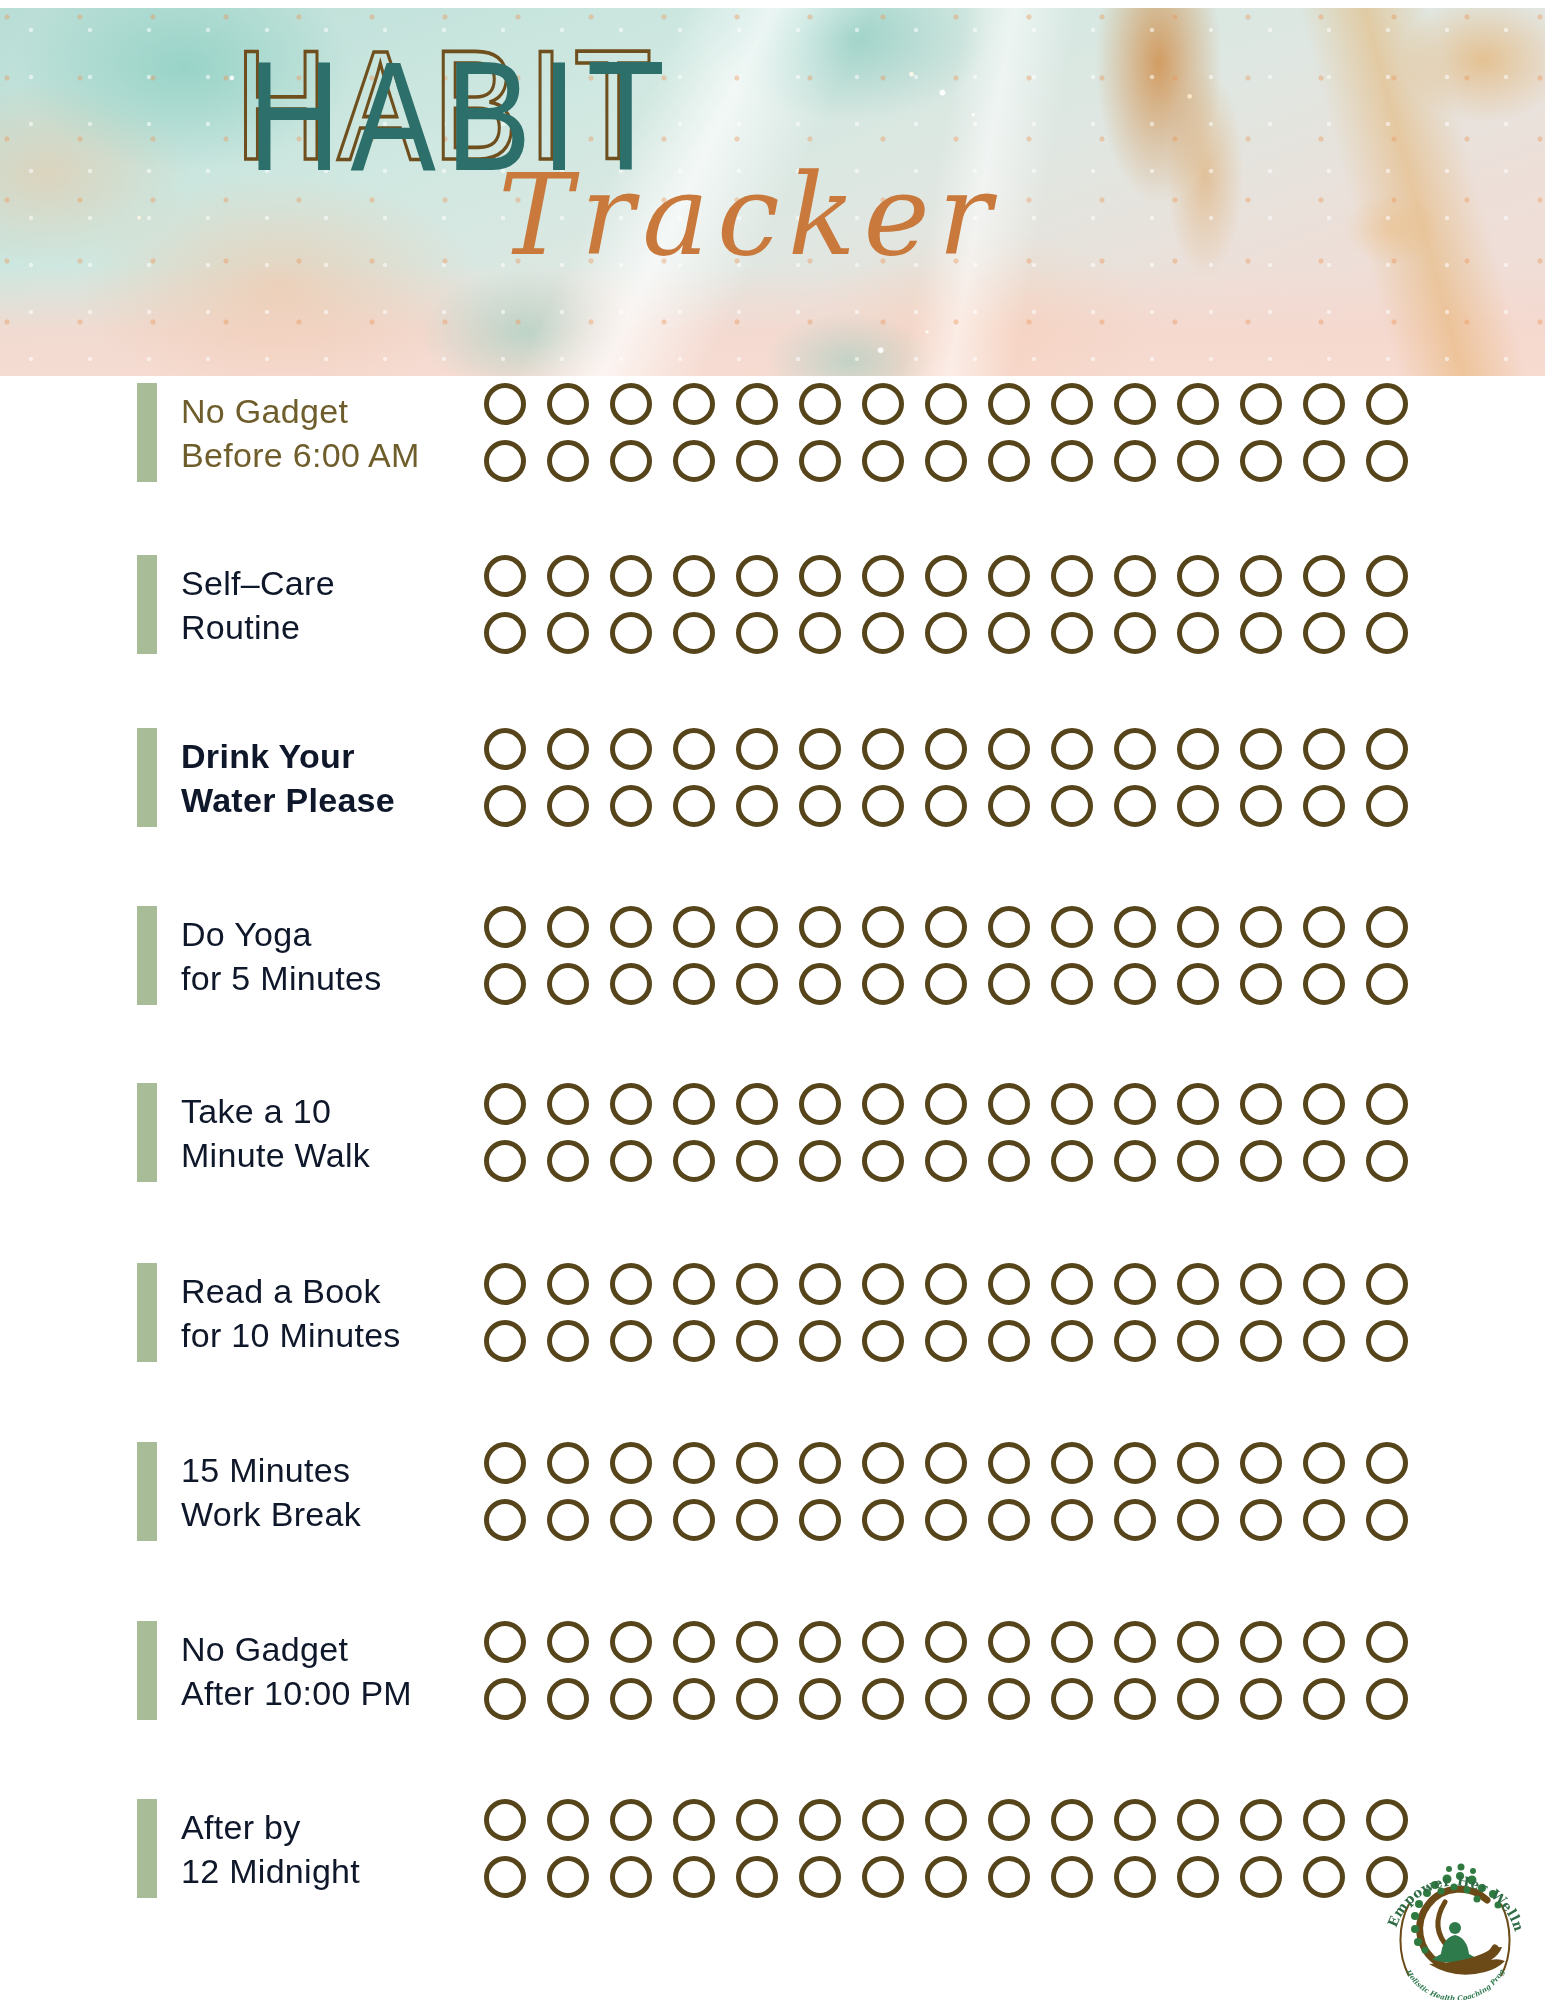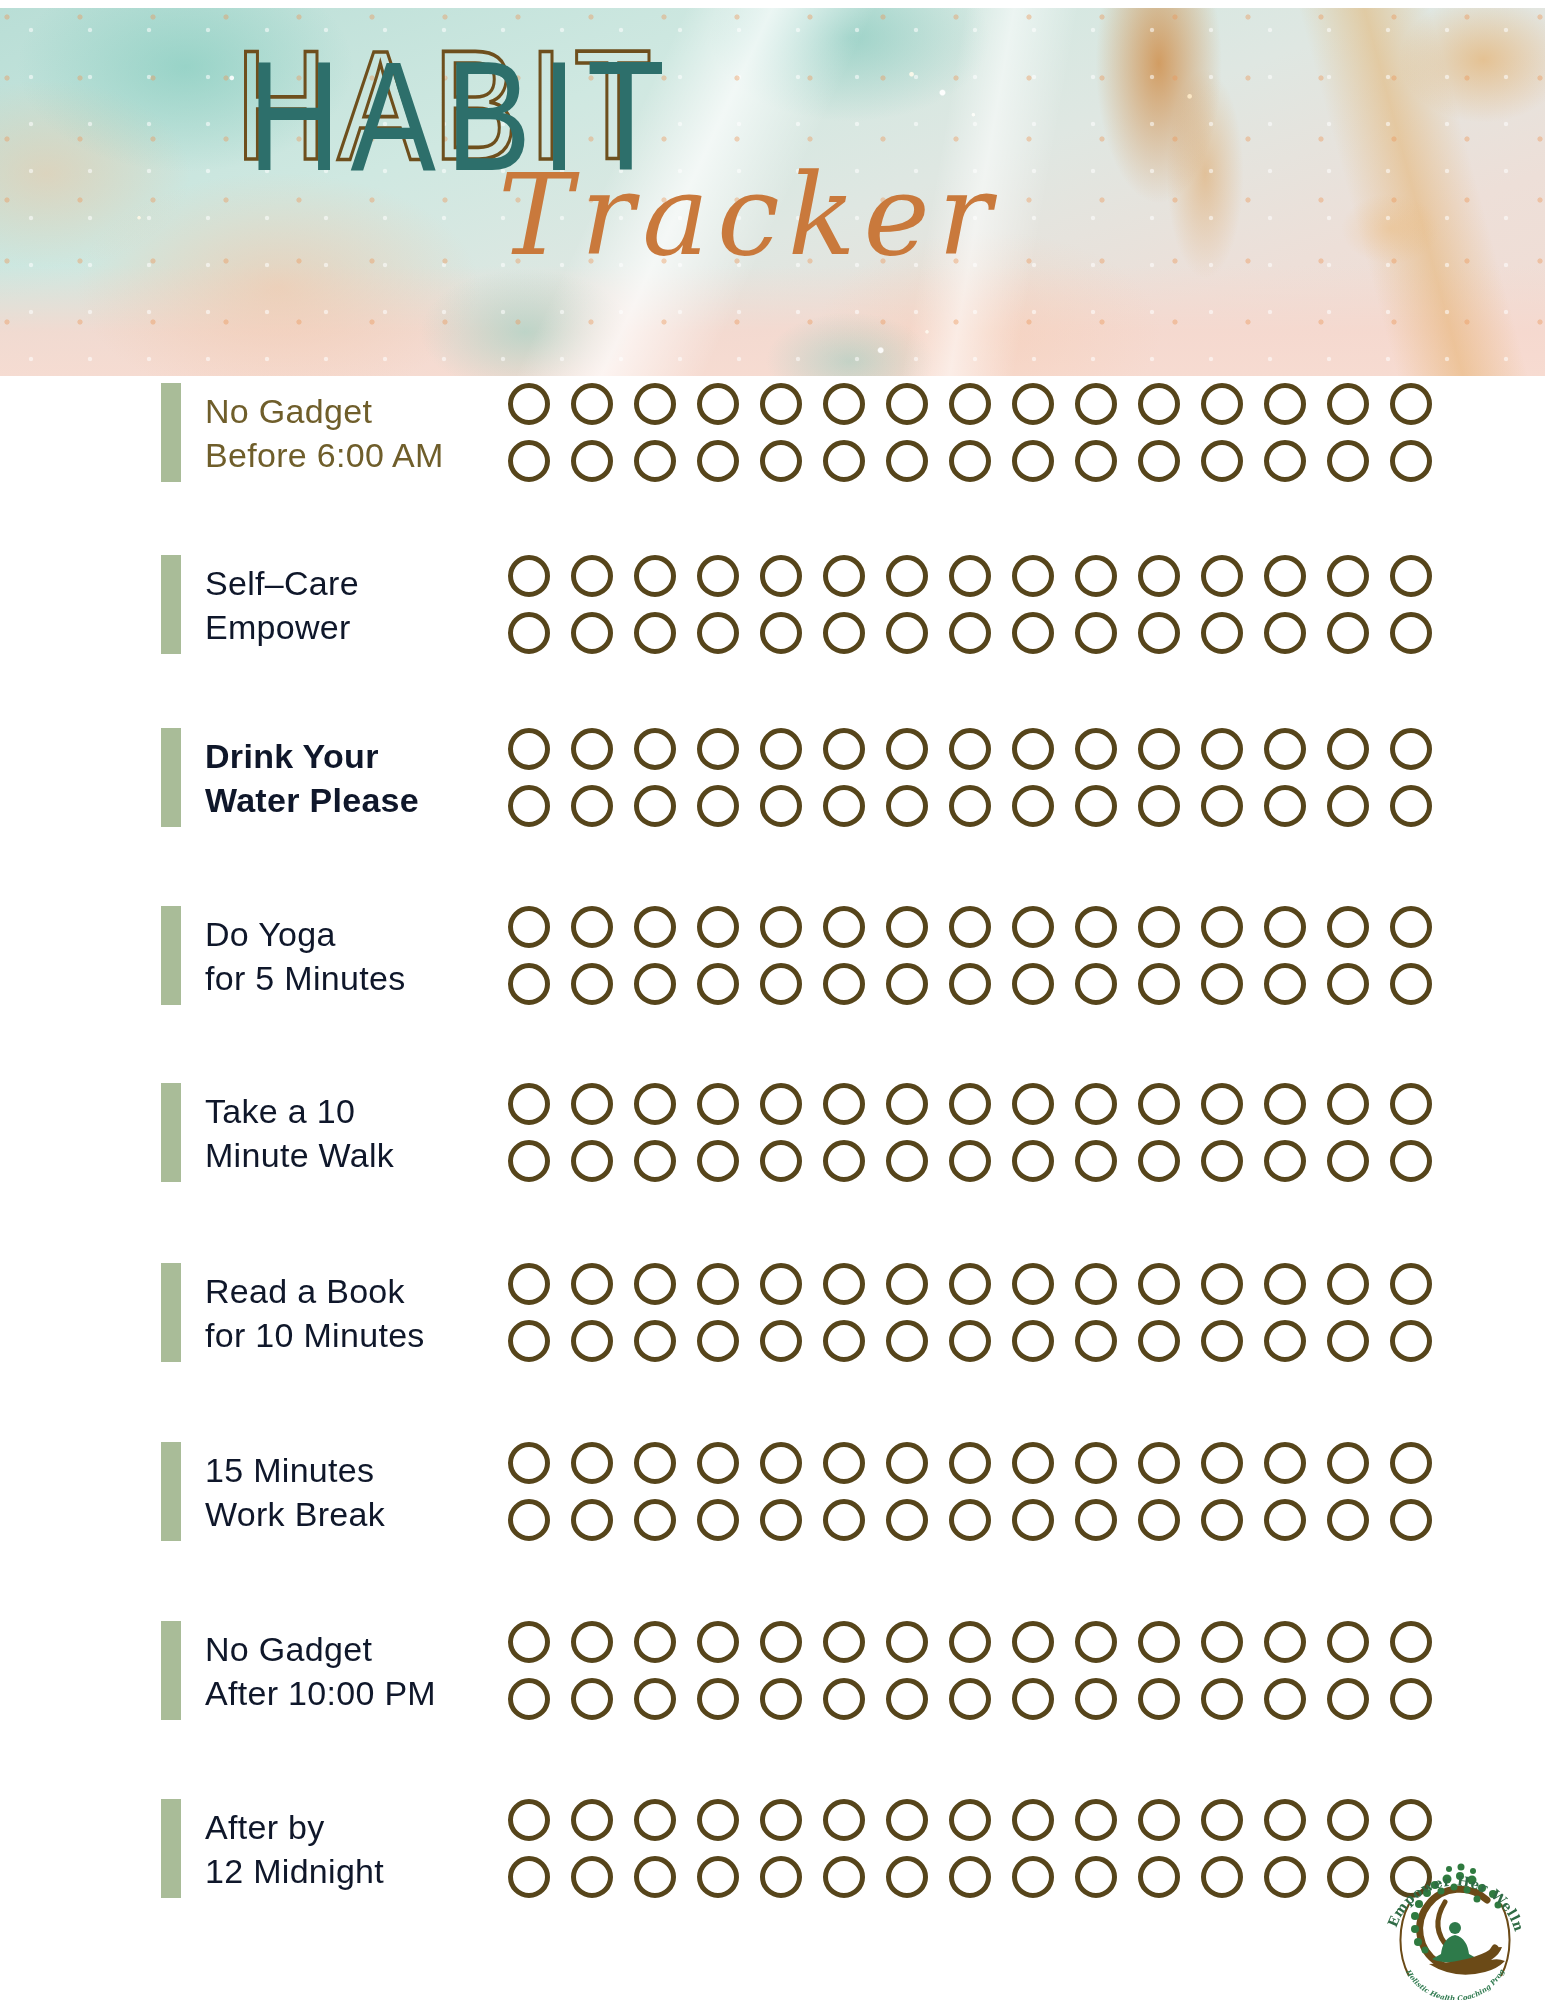--- a/index.html
+++ b/index.html
@@ -66,21 +66,21 @@
   }
   .title-solid{position:relative;color:#2d6f6b;}
   .title-script{
     position:absolute;left:498px;top:142px;
     font-family:"DejaVu Serif",serif;font-style:italic;font-weight:400;
     font-size:112px;letter-spacing:8px;color:#c9793c;white-space:nowrap;
   }
 
   
   .rows{position:absolute;left:0;top:0;width:1545px;height:2000px;}
-  .habit-row{position:absolute;left:0;width:1507px;height:99px;margin-left:24px;}
+  .habit-row{position:absolute;left:0;width:1507px;height:99px;}
   .bar{position:absolute;left:137px;top:0;width:20px;height:99px;background:#a9bc98;}
   .label{
     position:absolute;left:181px;top:0;height:99px;width:290px;
     display:flex;flex-direction:column;justify-content:center;
     font-size:34px;line-height:44px;color:#0f172a;letter-spacing:.3px;
   }
   .habit-row.olive .label{color:#6f5e2b;}
   .circles{
     position:absolute;left:484px;top:0;
     display:grid;grid-template-columns:repeat(15,42px);
@@ -142,21 +142,21 @@
         <div class="circle"></div>
         <div class="circle"></div>
         <div class="circle"></div>
         <div class="circle"></div>
       </div>
   </div>
     <div class="habit-row" style="top: 555px;">
     <div class="bar"></div>
     <div class="label">
       <div class="l1">Self–Care</div>
-      <div class="l2">Empower</div>
+      <div class="l2">Routine</div>
     </div>
     <div class="circles">
         <div class="circle"></div>
         <div class="circle"></div>
         <div class="circle"></div>
         <div class="circle"></div>
         <div class="circle"></div>
         <div class="circle"></div>
         <div class="circle"></div>
         <div class="circle"></div>

